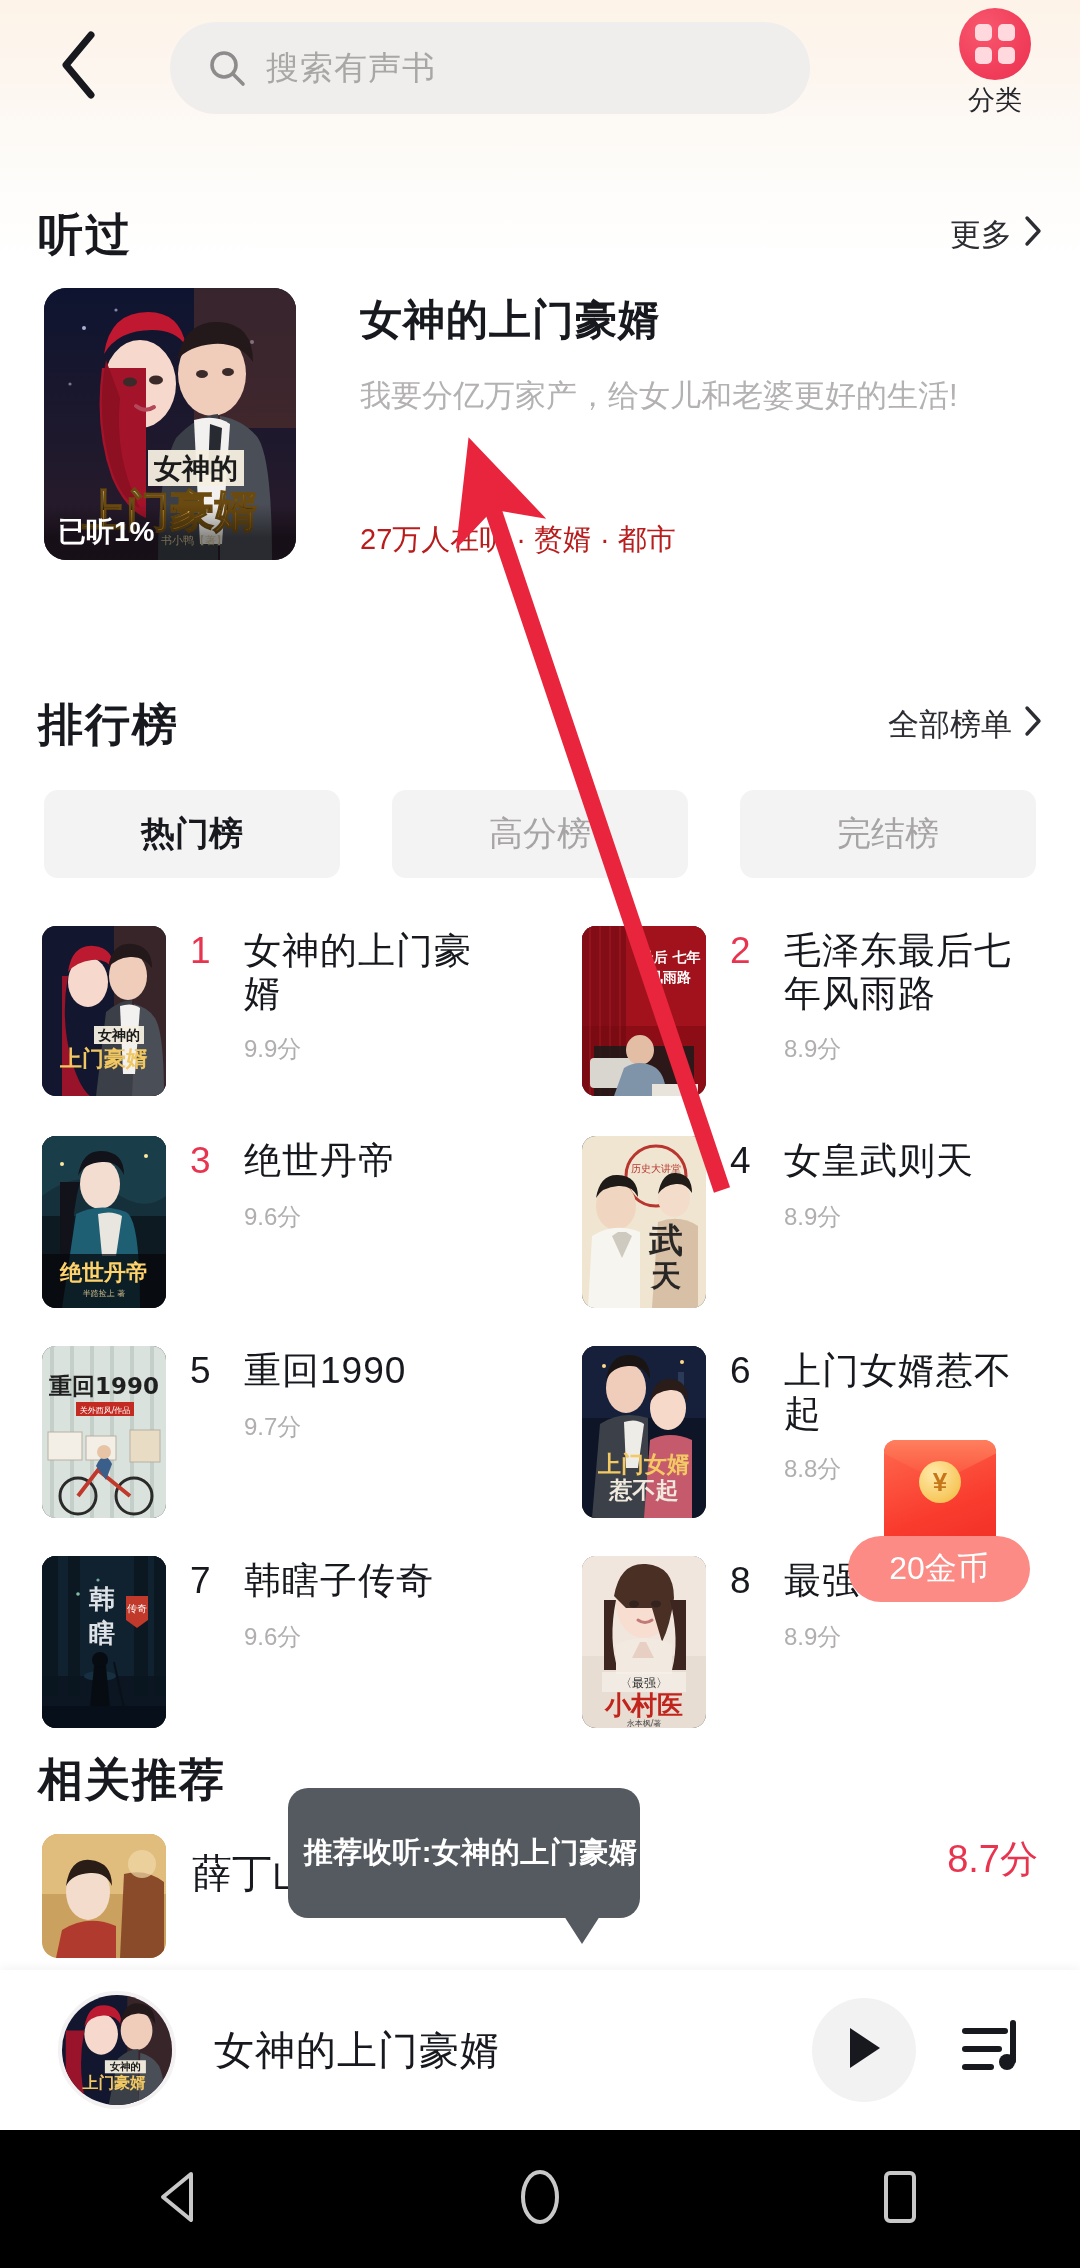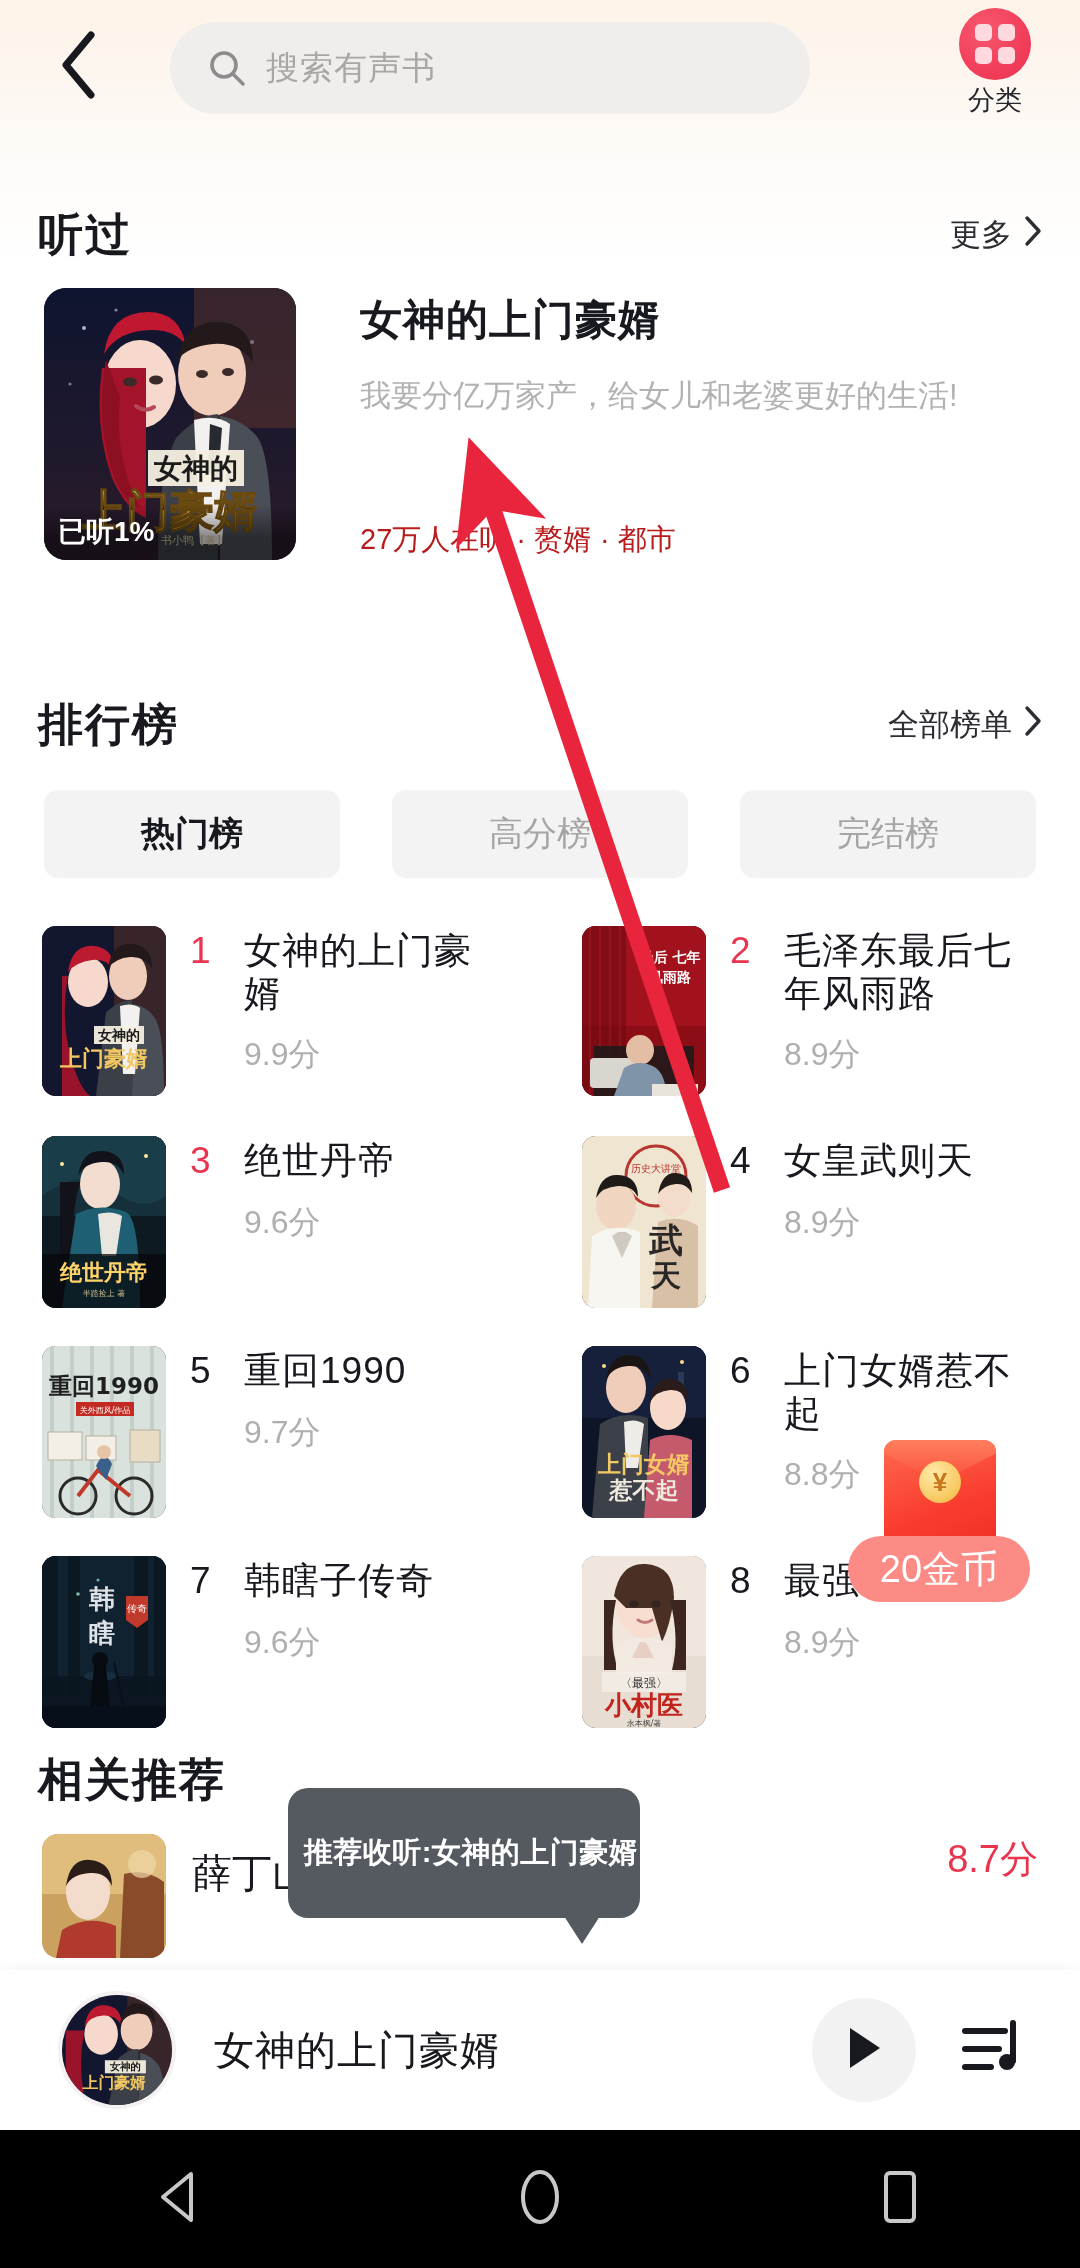--- a/index.html
+++ b/index.html
@@ -95,21 +95,21 @@
     width:124px; height:172px; border-radius:14px; overflow:hidden;
     flex:none; position:relative; background:#222;
   }
   .rc-cover.sq{ height:170px; }
   .rc-right{ margin-left:24px; padding-top:4px; width:300px; }
   .rc-line{ display:flex; align-items:flex-start; }
   .rc-num{ font-size:37px; line-height:1.15; width:42px; flex:none; }
   .rc-num.hot{ color:#e8344f; }
   .rc-num.plain{ color:#17191f; }
   .rc-name{ font-size:37px; line-height:1.15; color:#17191f; margin-left:12px; letter-spacing:1px; }
-  .rc-score{ margin-top:18px; margin-left:54px; font-size:32px; color:#b0aeae; }
+  .rc-score{ margin-top:18px; margin-left:54px; font-size:24px; color:#b0aeae; }
 
   
   .rec-grid{ position:absolute; left:0; top:1820px; width:1080px; }
   .rec-row{ display:flex; padding-left:42px; padding-top:14px; }
   .rec-cover{ width:124px; height:124px; border-radius:16px; overflow:hidden; flex:none; position:relative; }
   .rec-name{ margin-left:26px; font-size:40px; color:#17191f; padding-top:12px; }
   .rec-score{ position:absolute; right:42px; font-size:38px; color:#e8344f; }
 
   
   .tooltip{
@@ -546,21 +546,21 @@
     </div>
   </div>
 
   <div class="redpacket">
     <div class="rp-body"></div>
     <div class="rp-flap"></div>
     <div class="rp-coin">¥</div>
   </div>
   <div class="rp-pill" style="position:absolute; left:848px; top:1536px; width:182px; height:66px;
        background:#fb8b84; border-radius:33px; display:flex; align-items:center; justify-content:center;
-       color:#fff; font-size:38px;">20金币</div>
+       color:#fff; font-size:32px;">20金币</div>
 
   <div class="sec-head" style="top:1745px">
     <span class="sec-title">相关推荐</span>
   </div>
 
   <div class="rec-grid">
     <div class="rec-row">
       <div class="rec-cover">
         <svg class="ca" viewBox="0 0 124 124" preserveAspectRatio="none">
           <rect width="124" height="124" fill="#caa15e"></rect>

